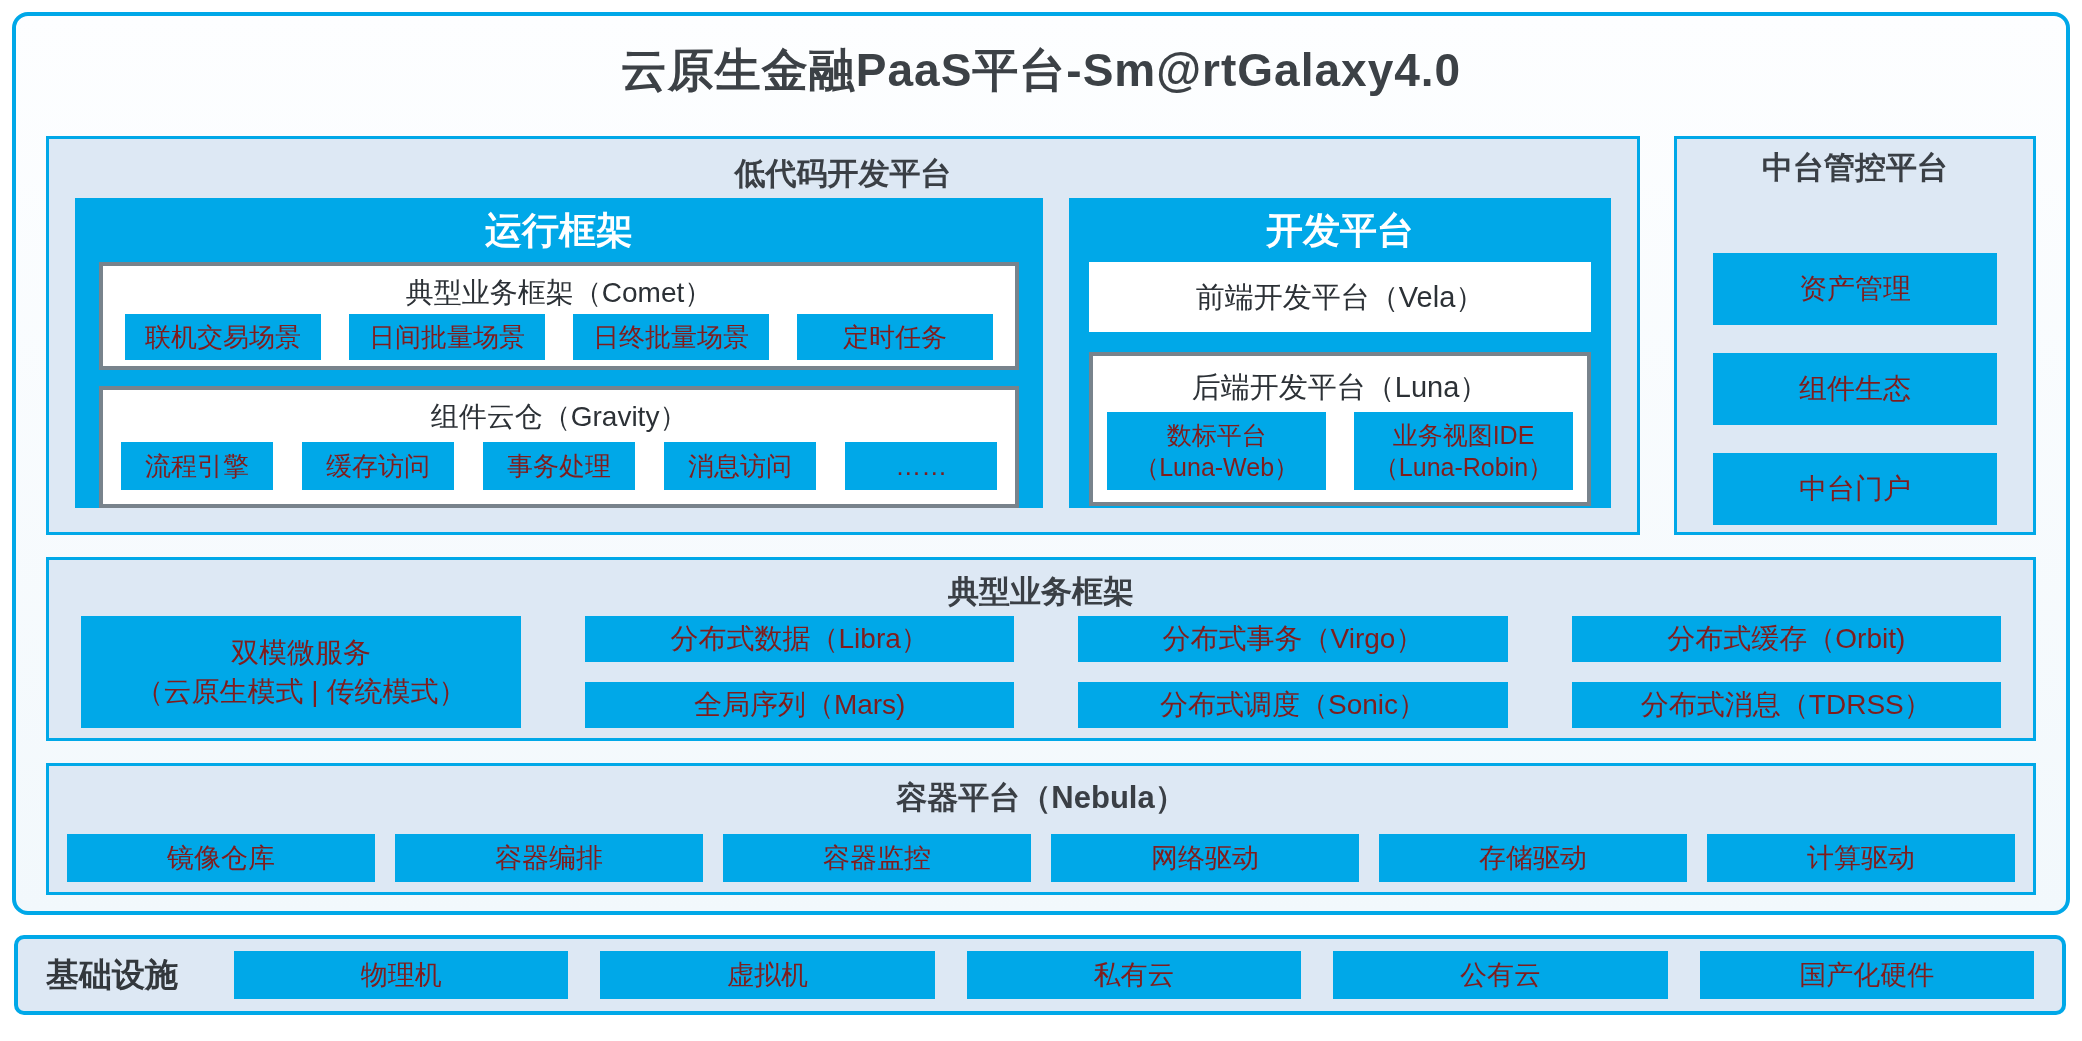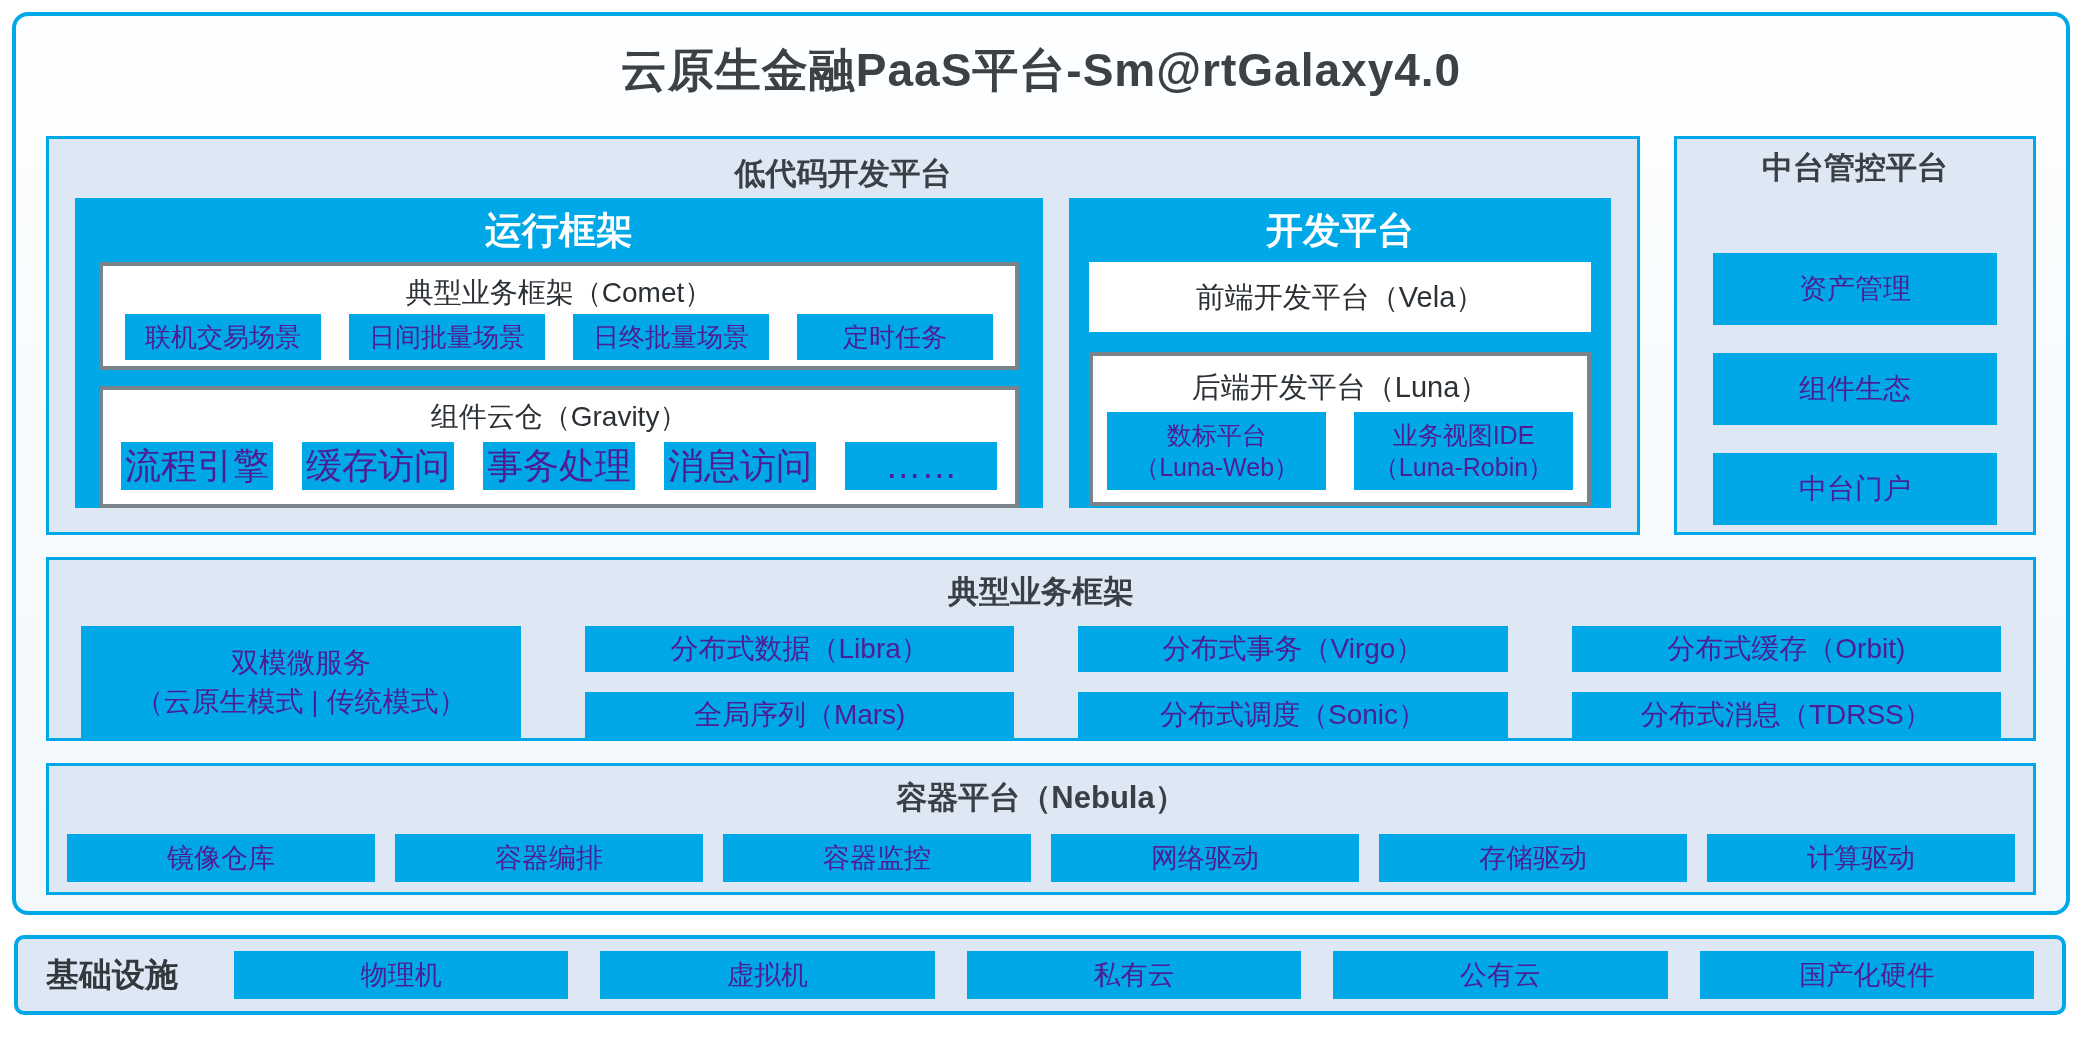--- a/index.html
+++ b/index.html
@@ -74,31 +74,31 @@
   }
   .white-box-title {
     text-align: center;
     font-size: 28px;
     color: #2c3136;
     height: 46px; line-height: 50px;
     margin-top: 2px;
   }
   .chip {
     background: #00A8E8;
-    color: #4c1d95;
+    color: #7f1d1d;
     display: flex;
     align-items: center;
     justify-content: center;
   }
   .comet-box { height: 108px; }
   .comet-box .chip-row { display: flex; justify-content: space-between; padding: 0 22px; }
   .comet-box .chip { width: 196px; height: 46px; font-size: 26px; }
   .gravity-box { height: 122px; margin-top: 16px; }
   .gravity-box .chip-row { display: flex; justify-content: space-between; padding: 0 18px; margin-top: 4px; }
-  .gravity-box .chip { width: 152px; height: 48px; font-size: 36px; }
+  .gravity-box .chip { width: 152px; height: 48px; font-size: 26px; }
 
   .vela-box {
     background: #ffffff;
     height: 70px; line-height: 70px;
     text-align: center;
     font-size: 29px;
     color: #2c3136;
   }
   .luna-box { margin-top: 20px; height: 154px; }
   .luna-box .white-box-title { height: 52px; line-height: 58px; font-size: 29px; }
@@ -116,21 +116,21 @@
   .mid-chip { height: 72px; font-size: 28px; margin-top: 28px; }
   .mid-chip:first-of-type { margin-top: 0; }
 
   
   .distributed-panel {
     margin: 22px 30px 0 30px;
     height: 184px;
     padding: 10px 32px 18px 32px;
   }
   .distributed-panel .panel-title { height: 46px; line-height: 44px; }
-  .dist-grid { display: flex; gap: 64px; margin-top: 10px; }
+  .dist-grid { display: flex; gap: 64px; }
   .dual-box {
     width: 440px; height: 112px;
     flex-direction: column;
     font-size: 28px;
     line-height: 1.4;
   }
   .dist-col { flex: 1; display: flex; flex-direction: column; gap: 20px; }
   .dist-chip { height: 46px; font-size: 28px; }
 
   

